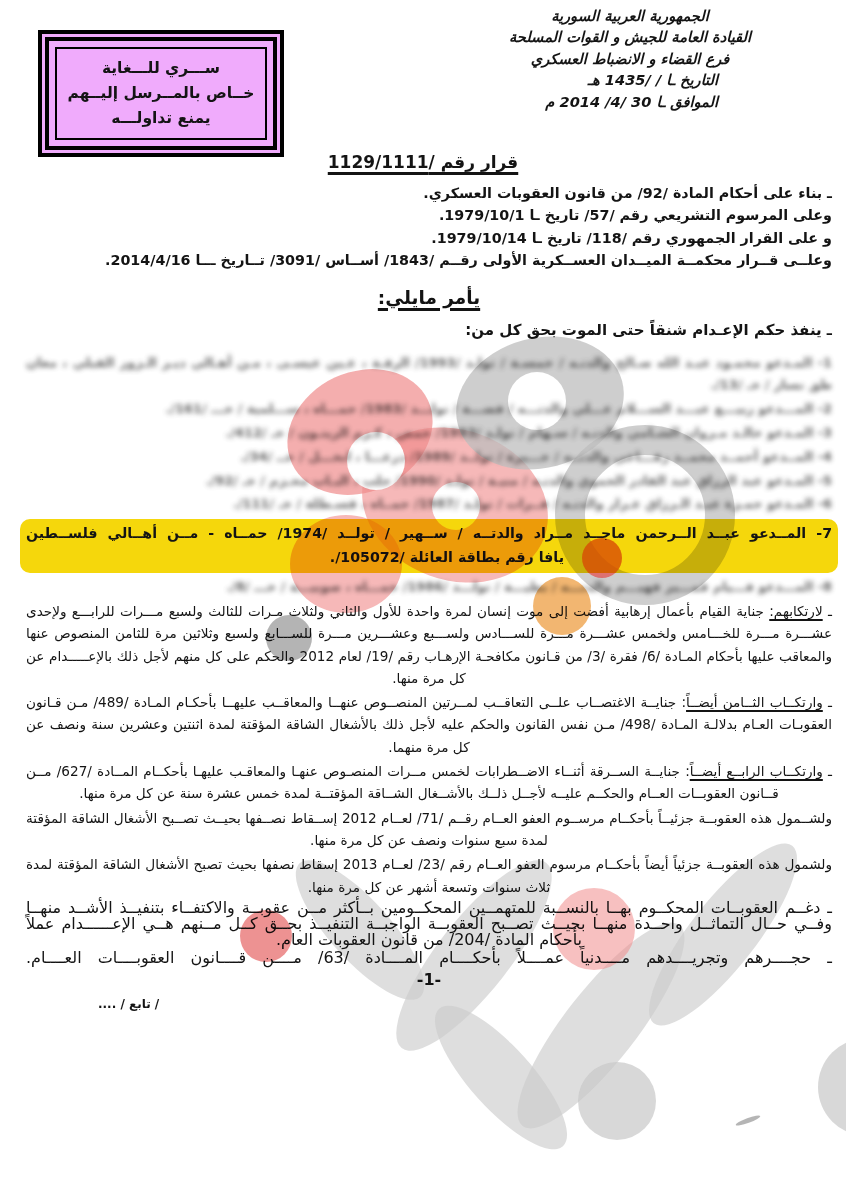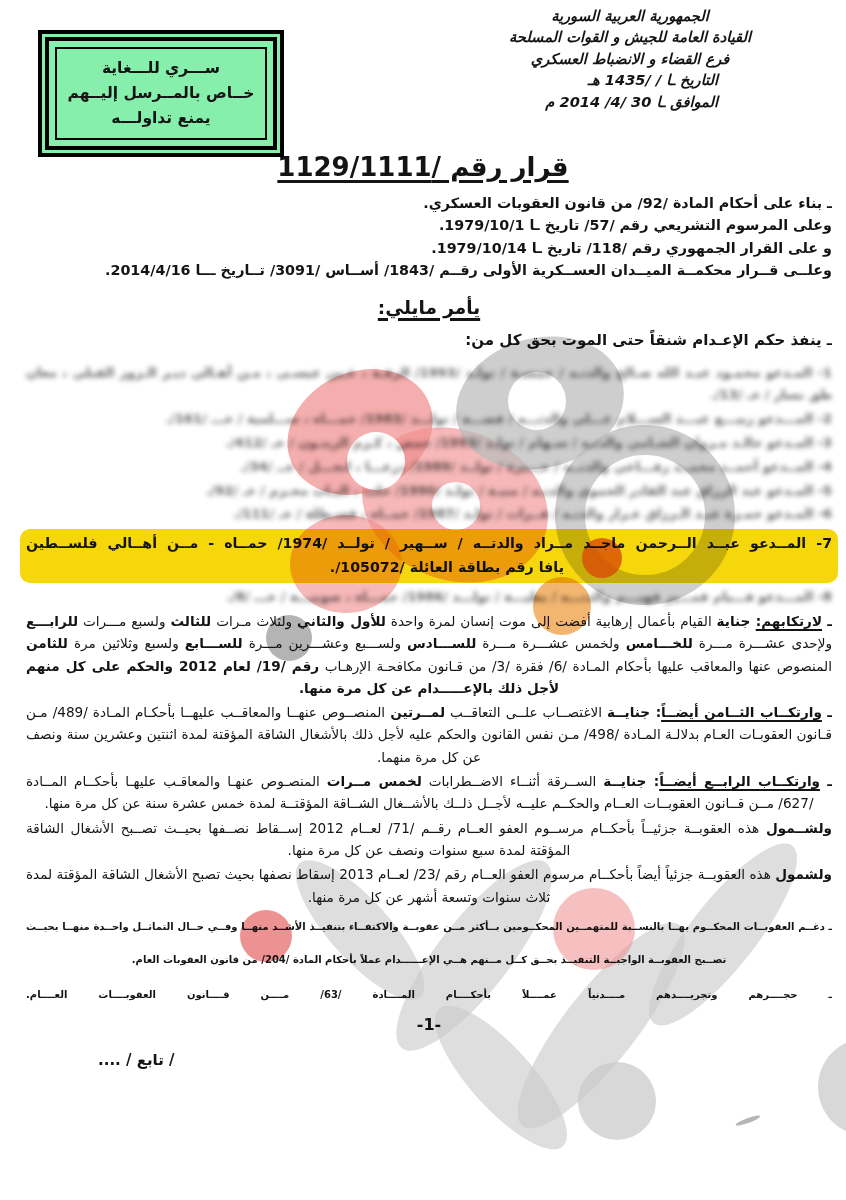--- a/index.html
+++ b/index.html
@@ -34,41 +34,41 @@
   .wm-gray-c2{left:818px;top:1038px;width:98px;height:98px;background:rgba(200,200,200,.7);}
   .wm-pink-c2{left:553px;top:888px;width:82px;height:82px;background:rgba(240,140,140,.55);}
   .wm-red-dot2{left:240px;top:910px;width:52px;height:52px;background:rgba(230,100,100,.7);}
   .wm-tick{left:735px;top:1118px;width:26px;height:5px;border-radius:3px;background:rgba(150,150,150,.7);transform:rotate(-20deg);}
   
   .content{position:absolute;inset:0;z-index:2;}
   .topbar{position:relative;height:150px;}
   .letterhead{position:absolute;top:5px;right:10px;width:412px;text-align:center;
     font-weight:bold;font-size:14.6px;line-height:21.4px;font-style:italic;}
   .hdr-date{padding-left:0;padding-right:118px;text-align:right;}
-  .secret-box{position:absolute;top:30px;left:38px;width:232px;border:4px solid #000;padding:3px;background:#86efac;}
+  .secret-box{position:absolute;top:30px;left:38px;width:232px;border:4px solid #000;padding:3px;background:#f0abfc;}
   .sb2{border:4px solid #000;padding:6px;}
   .sb3{border:2px solid #000;padding:7px 4px;text-align:center;font-weight:bold;font-size:15.5px;line-height:25px;}
-  .title{ text-align:center;font-size:26px;font-weight:bold;margin:2px 0 10px 0;}
+  .title{ text-align:center;font-size:17px;font-weight:bold;margin:2px 0 10px 0;}
   .u{text-decoration:underline;text-decoration-thickness:2.5px;text-underline-offset:4px;}
   .body-col{margin:0 14px 0 26px;}
   .pre-line{font-size:14.3px;font-weight:bold;line-height:22.4px;text-align:right;}
   .order-heading{text-align:center;font-size:18.5px;font-weight:bold;margin:15px 0 13px 0;}
   .exec{font-size:15px;font-weight:bold;margin:0 0 13px 0;text-align:right;}
   .blurline{font-size:12.8px;font-weight:bold;line-height:22.8px;color:#4a4a4a;
     filter:blur(2.5px);opacity:.85;text-align:justify;margin-bottom:1px;}
   .hl{background:var(--hl,#f5d70c);border-radius:10px;padding:2px 6px 4px 6px;margin:3px -6px;}
   .hl1{font-size:14.2px;font-weight:bold;line-height:24px;text-align:justify;text-align-last:justify;}
   .hl2{font-size:14.2px;font-weight:bold;line-height:24px;text-align:right;padding-right:268px;}
   .para{font-size:13.6px;line-height:22.3px;text-align:justify;text-align-last:center;margin:0 0 2px 0;}
-  .para .b{font-weight:bold;}
+  .para .b{font-weight:normal;}
   .para .pu{text-decoration:underline;text-decoration-thickness:2px;text-underline-offset:3px;}
-  .para-bold{font-weight:bold;font-size:10px;line-height:33px;}
+  .para-bold{font-weight:bold;font-size:16px;line-height:16px;}
   .para-lastright{text-align-last:justify;}
   .pageno{text-align:center;font-weight:bold;font-size:16px;margin-top:4px;}
-  .cont{font-size:15px;font-weight:bold;text-align:left;margin:17px 0 0 0;padding-left:72px;direction:rtl;}
+  .cont{font-size:12px;font-weight:bold;text-align:left;margin:8px 0 0 0;padding-left:72px;direction:rtl;}
 </style>
 </head>
 <body>
 
 <div class="page">
 
   <div class="wm">
     <div class="wm-pink-a"></div>
     <div class="wm-pink-b"></div>
     <div class="wm-pink-c"></div>

